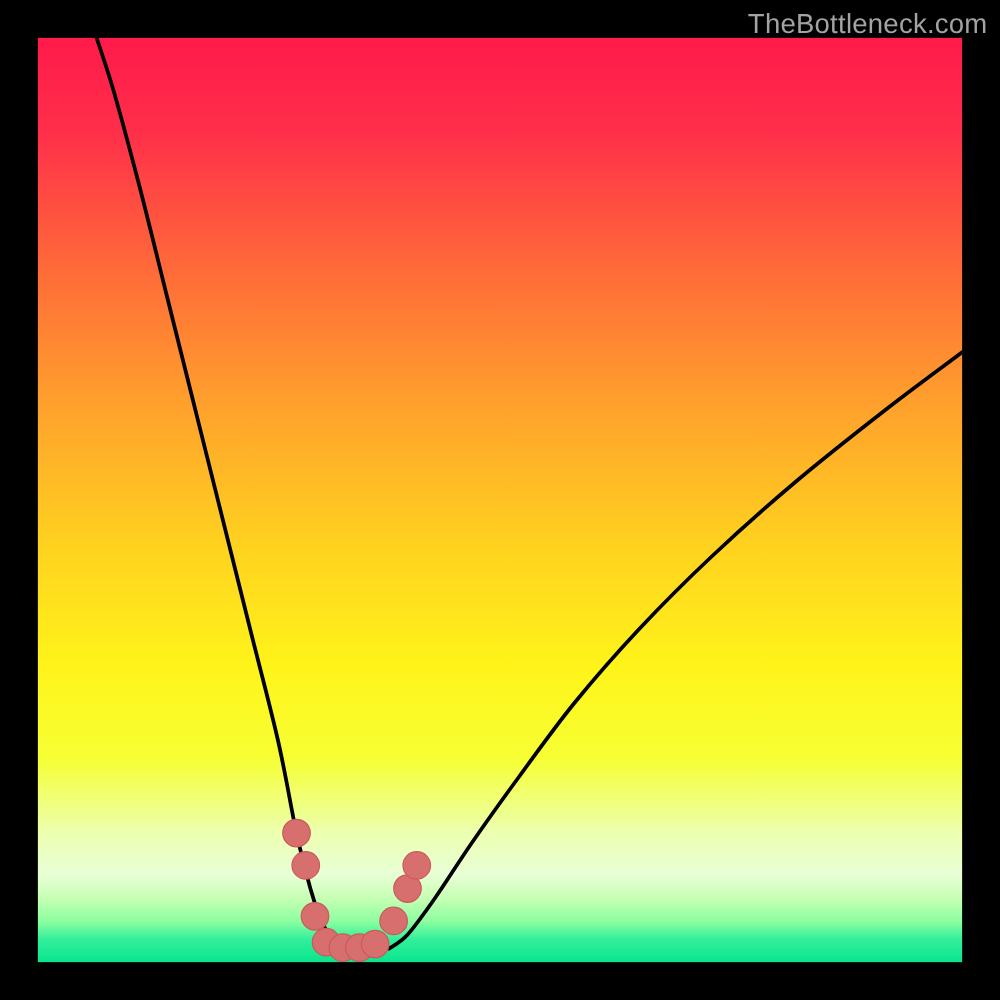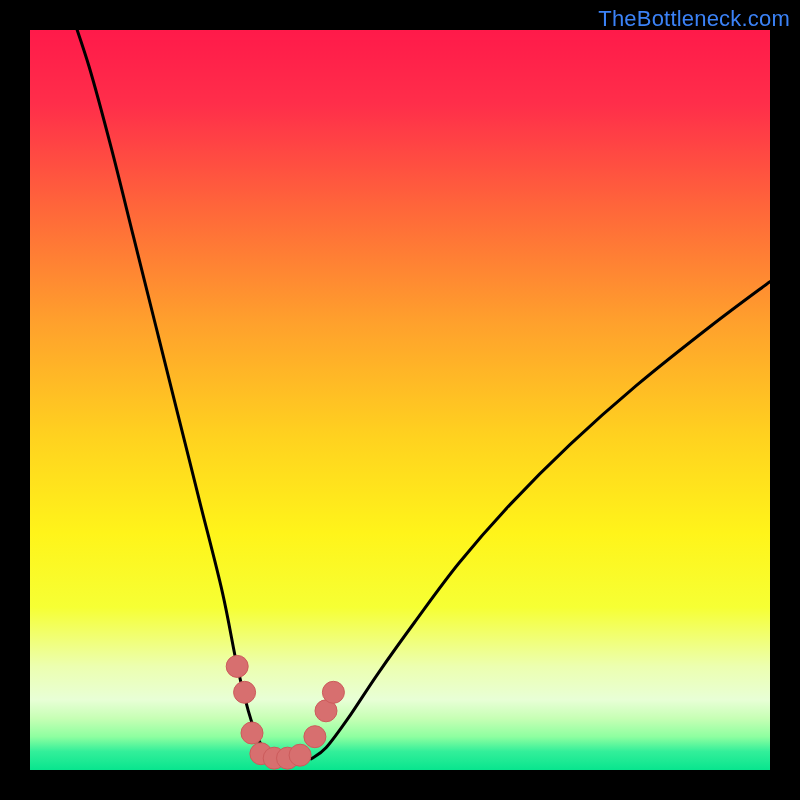--- a/index.html
+++ b/index.html
@@ -13,21 +13,21 @@
   .frame {
     position: relative;
     width: 800px;
     height: 800px;
     background: #000;
   }
   .watermark {
     position: absolute;
     top: 6px;
     right: 10px;
-    color: #3b82f6;
+    color: #a3a3a3;
     font-size: 22px;
     font-weight: 500;
     letter-spacing: 0.2px;
     z-index: 10;
   }
   .plot-area {
     position: absolute;
     left: 30px;
     top: 30px;
     width: 740px;

